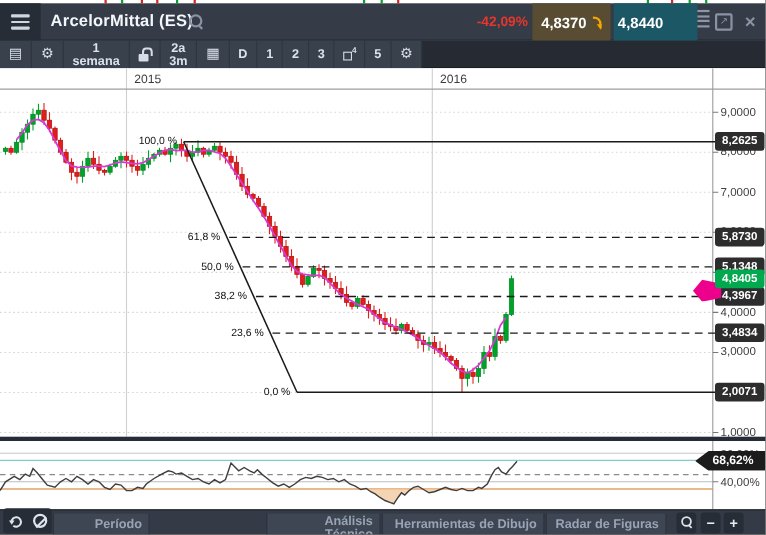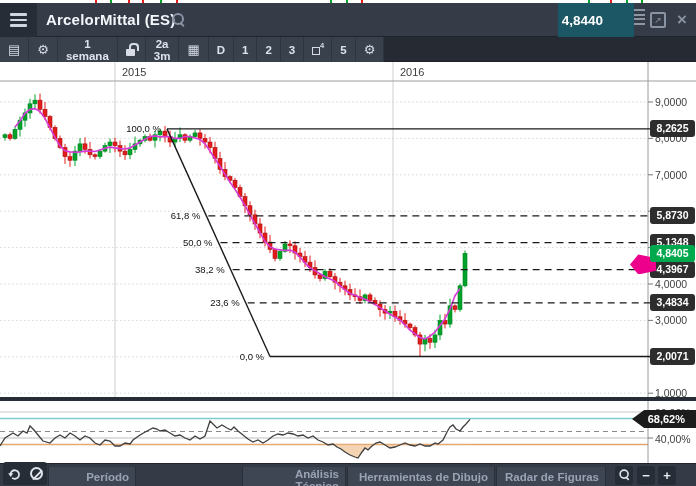--- a/index.html
+++ b/index.html
@@ -105,20 +105,28 @@
     </div>
 
   <div class="hdr">
     <button class="hamb">
         <i></i>
         <i></i>
         <i></i>
       </button>
     <span class="hdr-title">ArcelorMittal (ES)</span>
     <span class="mag"></span>
+    <span class="pct">-42,09%</span>
+    <div class="bidbox">
+      <span>4,8370</span>
+      <svg width="13" height="13">
+        <path d="M2 2 C7 2 9 4 9 9" stroke="#f7a600" stroke-width="2.2" fill="none"></path>
+        <polygon points="5.5,8 12.5,8 9,13" fill="#f7a600"></polygon>
+      </svg>
+    </div>
     <div class="askbox">
       <span>4,8440</span>
       <svg width="13" height="13">
         <path d="M2 11 C7 11 9 9 9 4" stroke="#2ab5e8" stroke-width="2.2" fill="none"></path>
         <polygon points="5.5,5 12.5,5 9,0" fill="#2ab5e8"></polygon>
       </svg>
     </div>
     <span class="rows">
         <i></i>
         <i></i>

